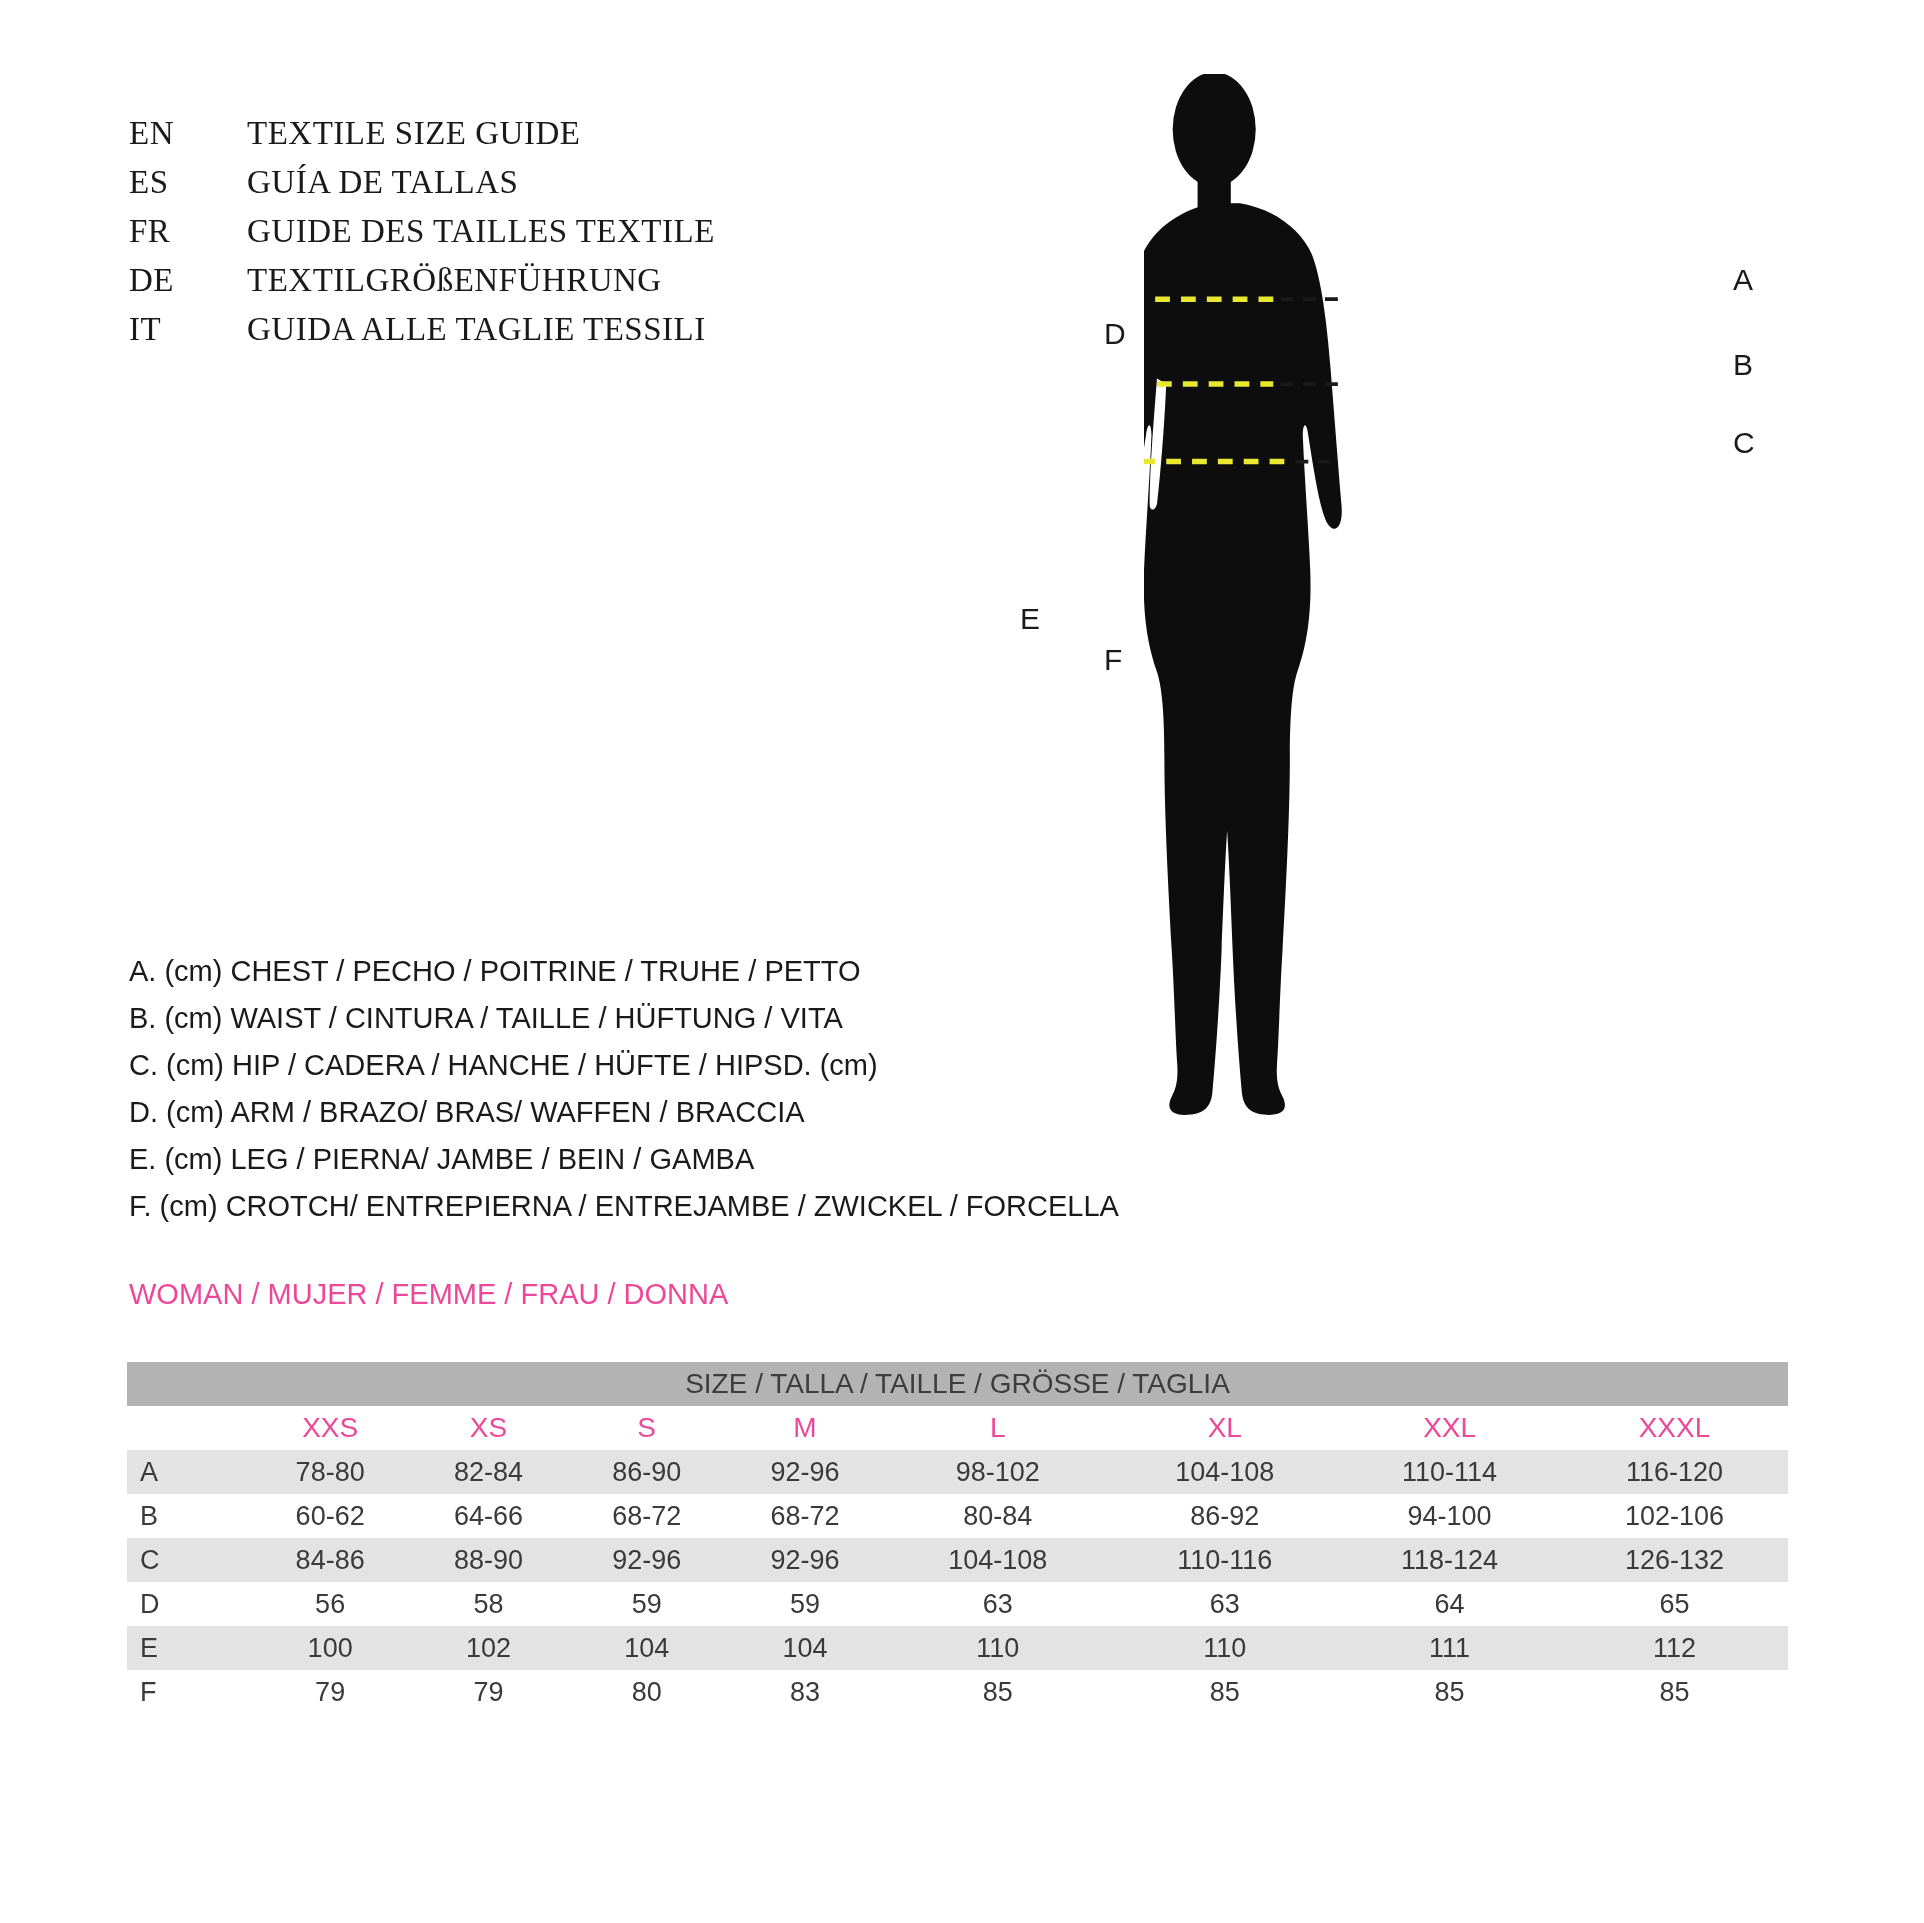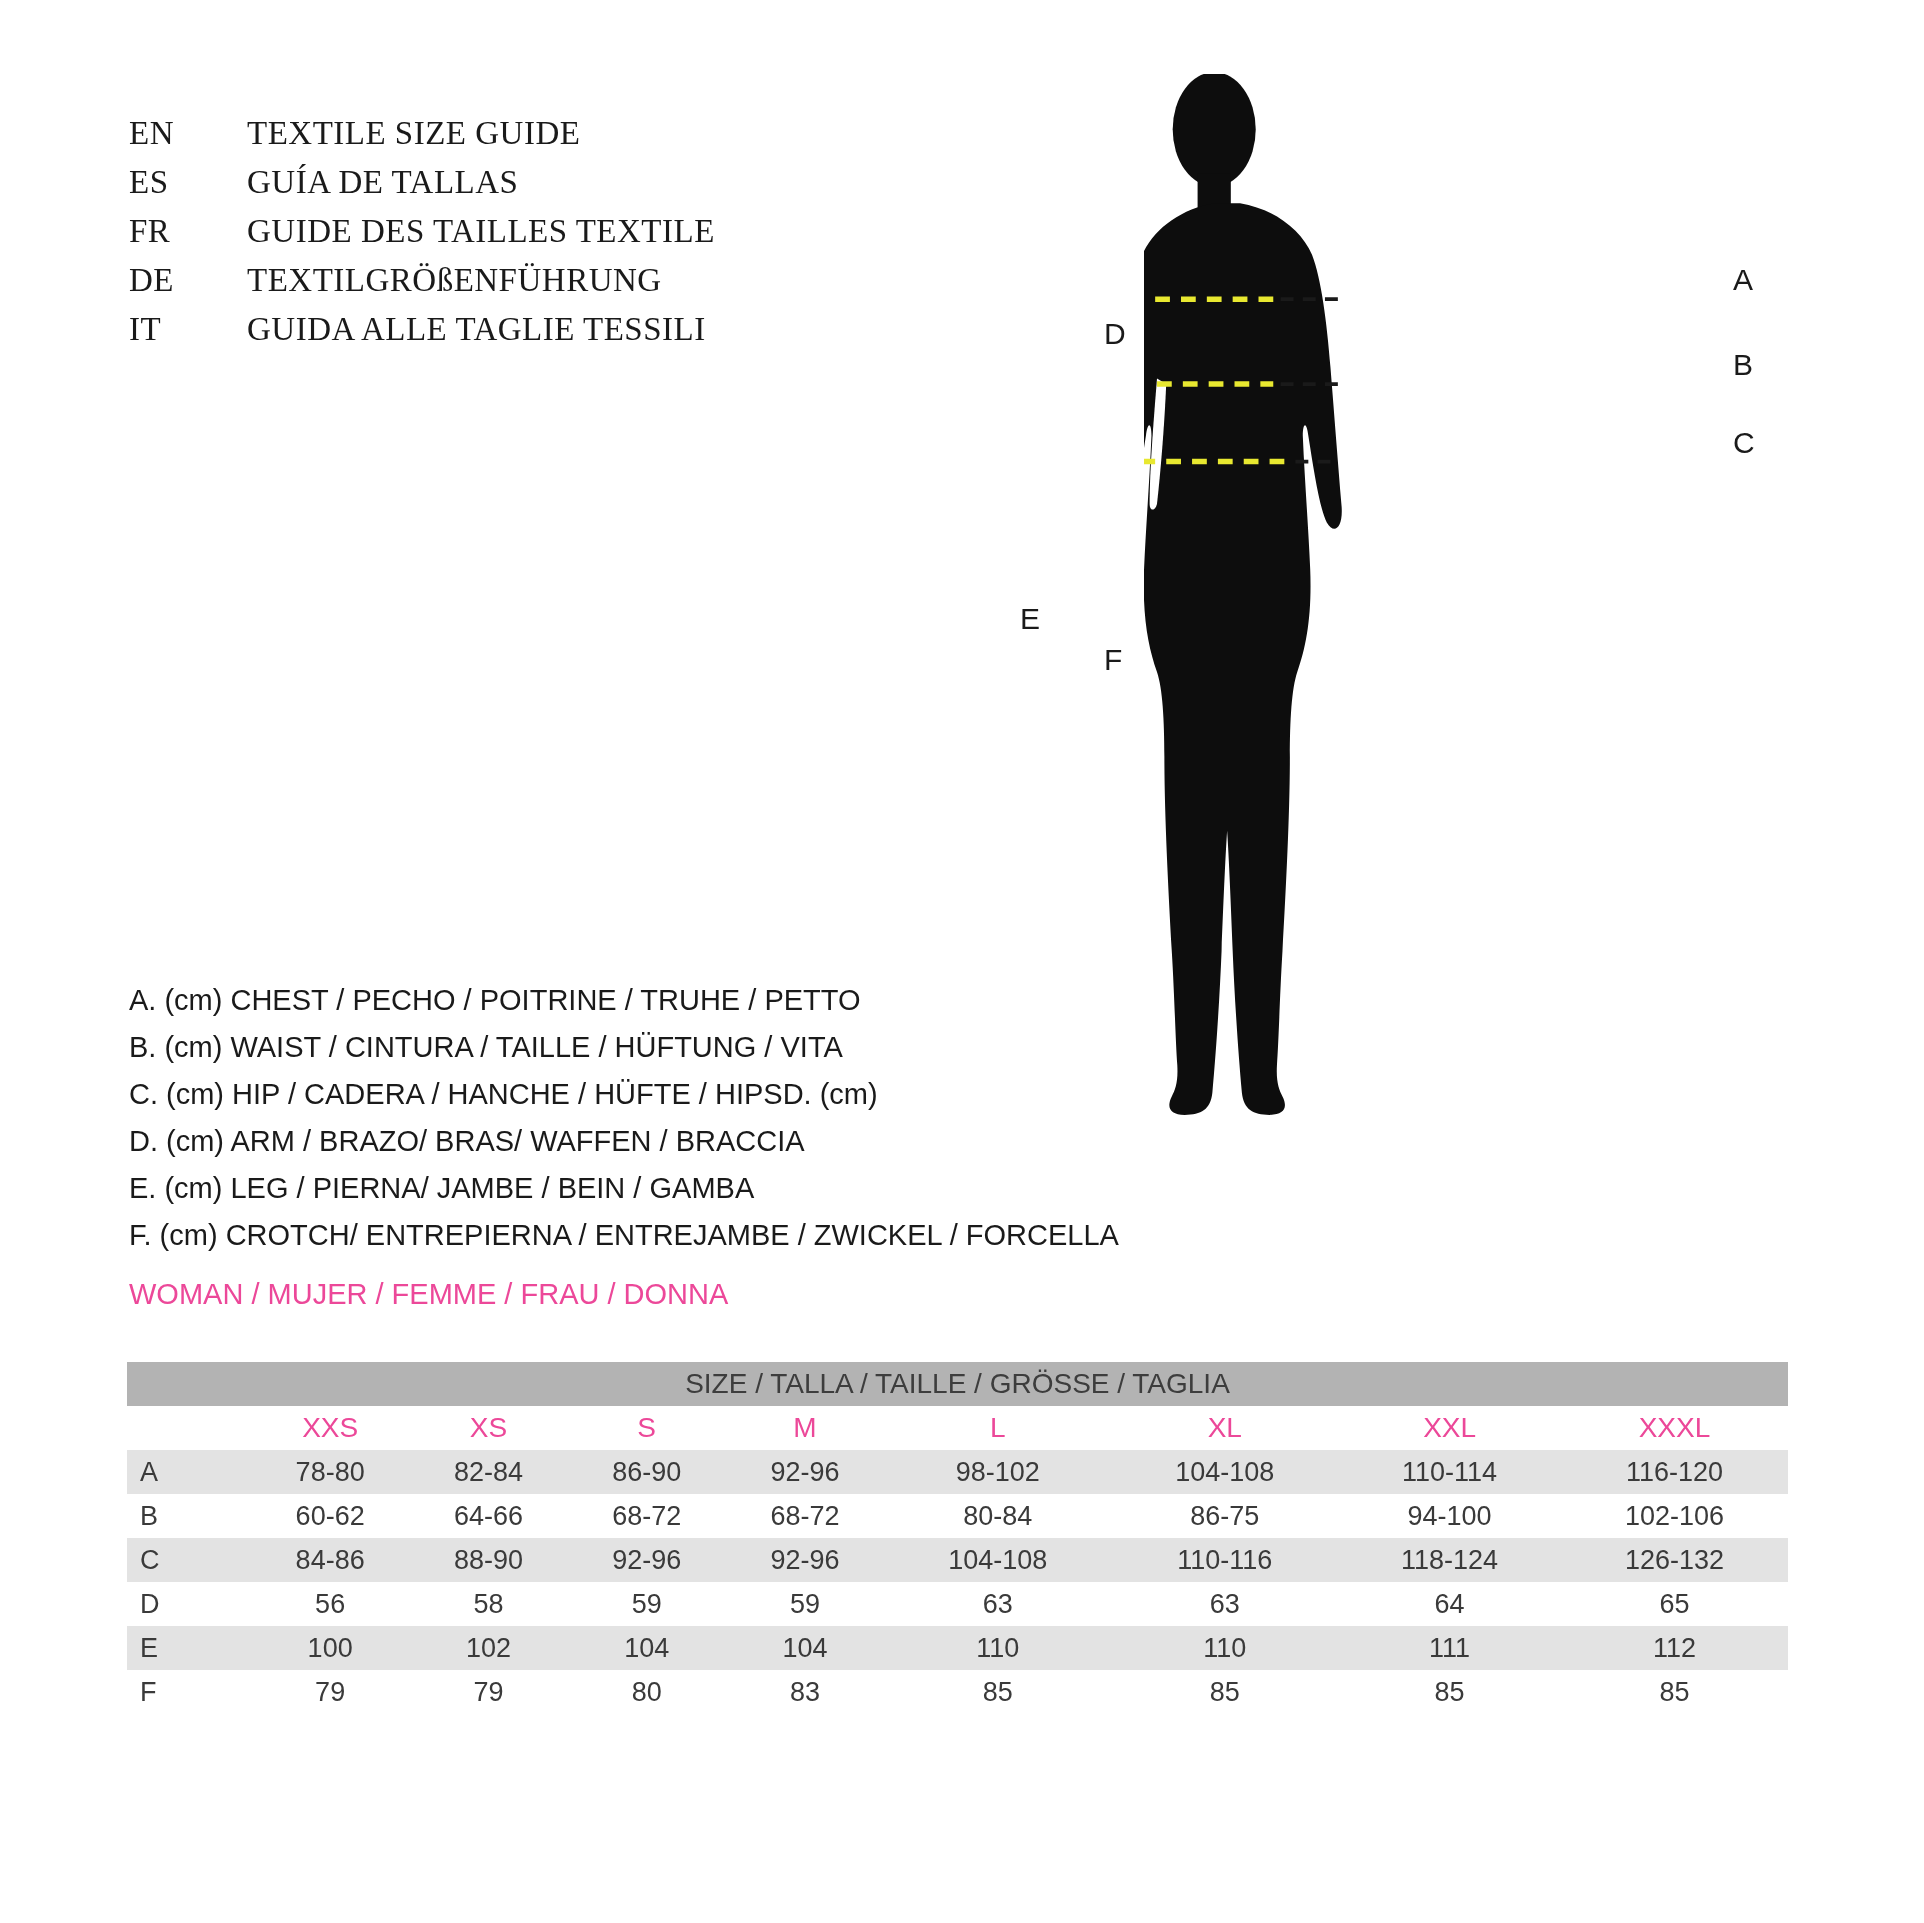--- a/index.html
+++ b/index.html
@@ -37,21 +37,21 @@
     flex: 0 0 118px;
   }
   .title-text {
     white-space: nowrap;
   }
 
   
   #legend-block {
     position: absolute;
     left: 129px;
-    top: 984px;
+    top: 955px;
     width: 1108px;
   }
   .legend-row {
     height: 47px;
     font-size: 29px;
     white-space: nowrap;
     color: #1a1a1a;
   }
 
   
@@ -258,21 +258,21 @@
       <td>116-120</td>
     </tr>
 
     <tr class="band-white">
       <td class="rowhead">B</td>
       <td>60-62</td>
       <td>64-66</td>
       <td>68-72</td>
       <td>68-72</td>
       <td>80-84</td>
-      <td>86-75</td>
+      <td>86-92</td>
       <td>94-100</td>
       <td>102-106</td>
     </tr>
 
     <tr class="band-grey">
       <td class="rowhead">C</td>
       <td>84-86</td>
       <td>88-90</td>
       <td>92-96</td>
       <td>92-96</td>

